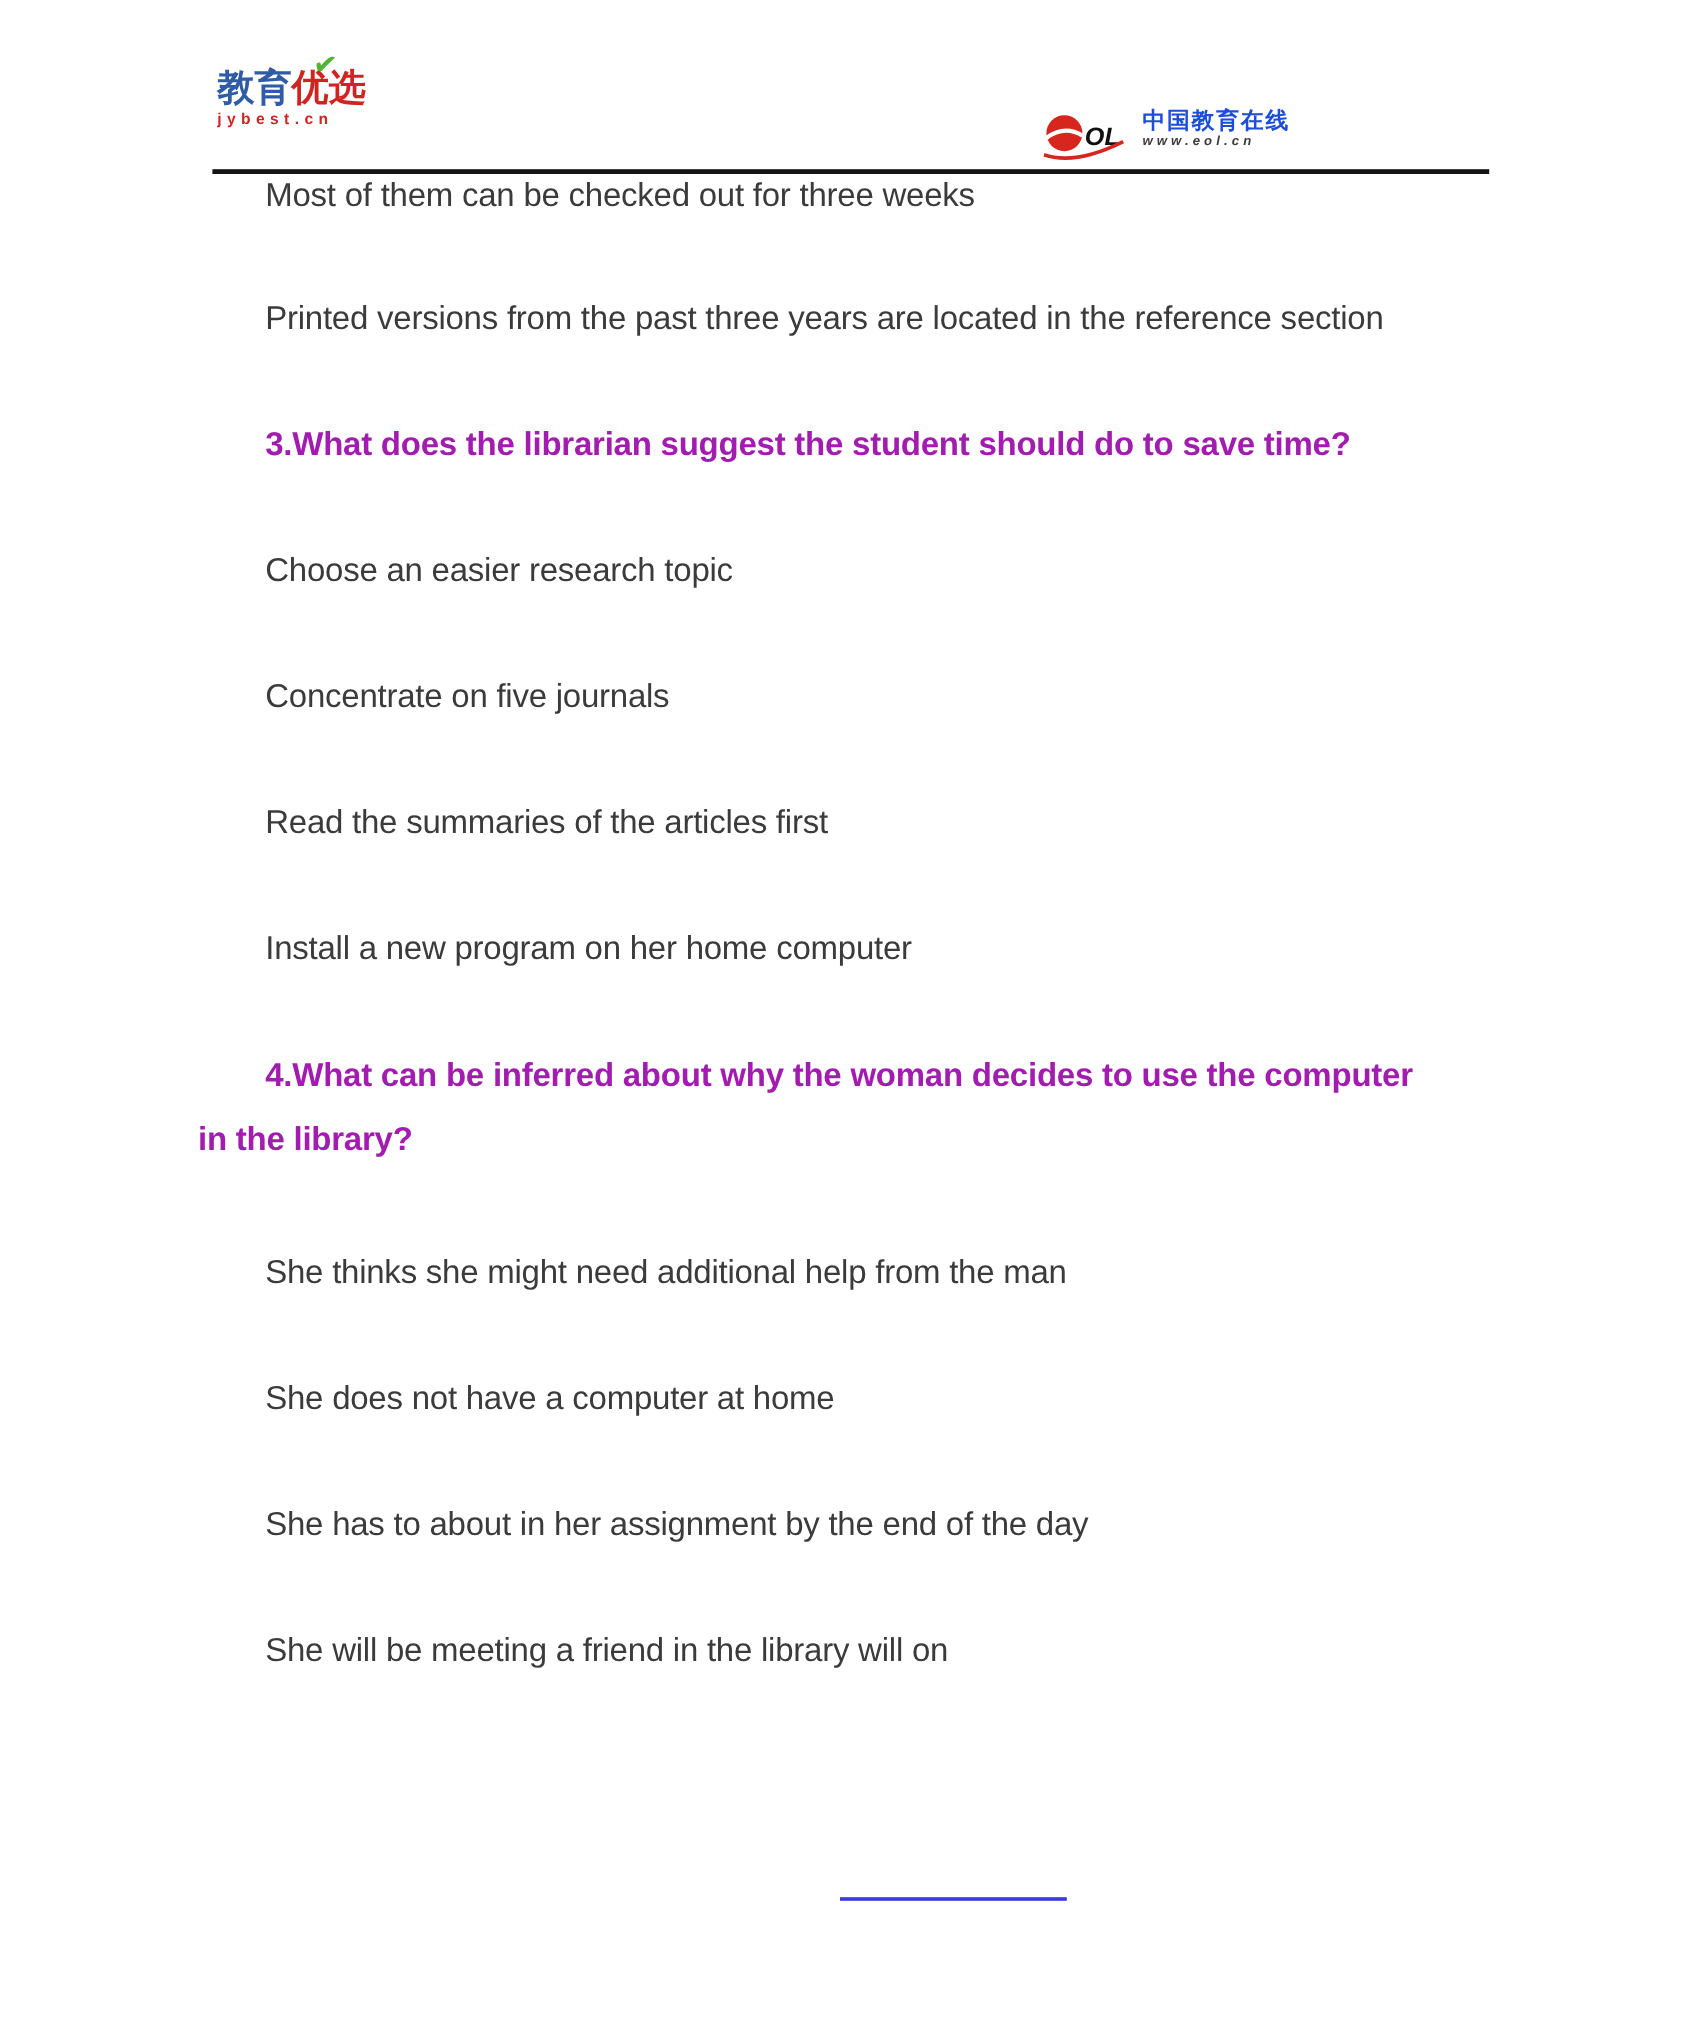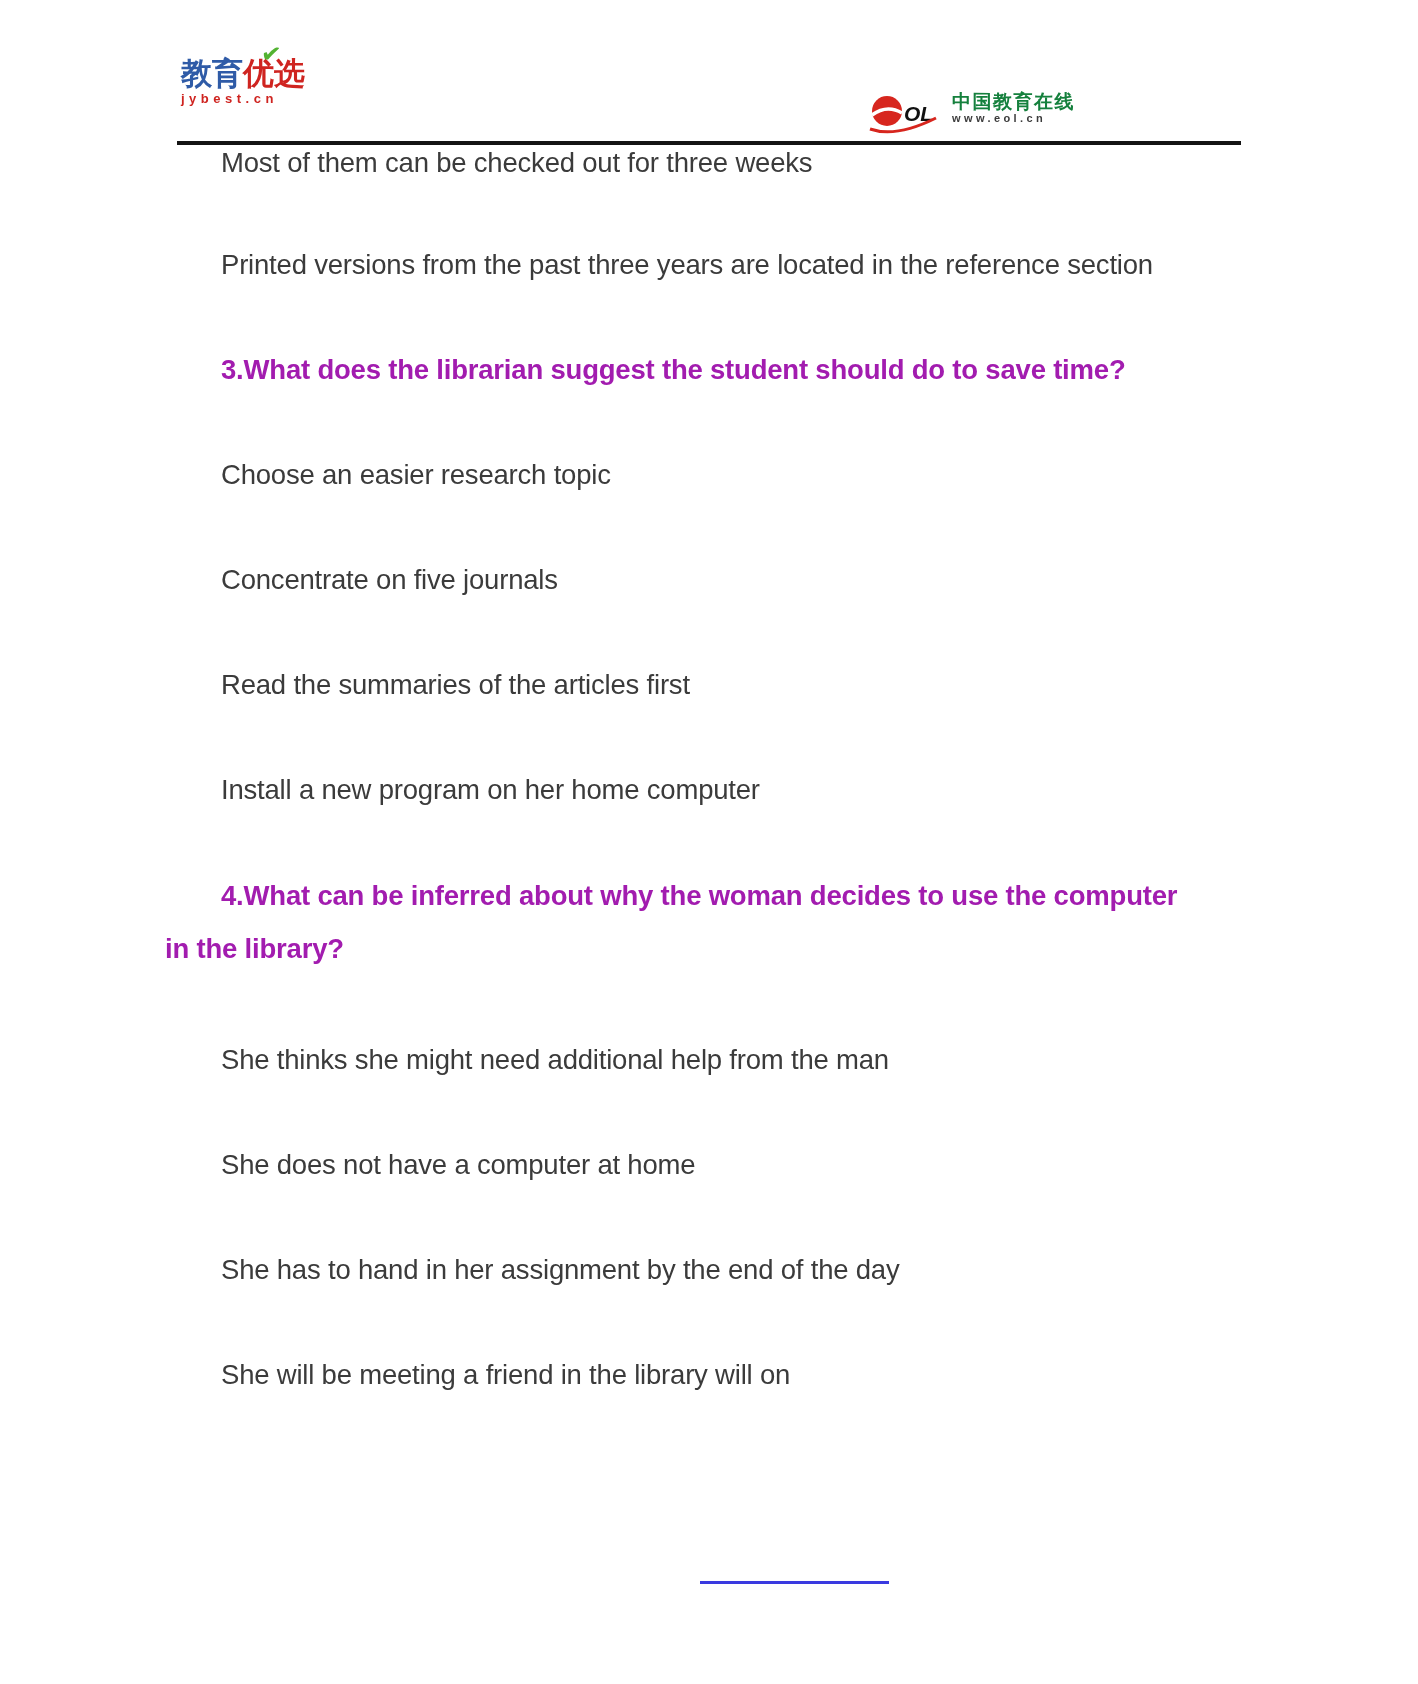--- a/index.html
+++ b/index.html
@@ -36,26 +36,26 @@
   }
 
   .logo-right{
     position:absolute; left:868px; top:92px;
     display:flex; align-items:flex-start; gap:6px;
   }
   .eol-mark{display:block;}
   .eol-mark text{font-family:"Liberation Sans", sans-serif;}
   .eol-text{line-height:1;}
   .eol-name{
-    color:#15803d; font-size:19px; font-weight:bold; letter-spacing:1.5px;
+    color:#1d4ed8; font-size:19px; font-weight:bold; letter-spacing:1.5px;
     font-family:"DejaVu Sans", sans-serif;
   }
   .eol-url{
     margin-top:2px;
-    color:#3c3c3c; font-size:11px; font-weight:bold; letter-spacing:3.4px;
+    color:#3c3c3c; font-size:11px; font-weight:bold; letter-spacing:3.4px;font-style:italic;
   }
 
   .rule{
     position:absolute; left:177px; top:141px;
     width:1064px; height:4px;
     background:#141414;
   }
 
   
   .t{
@@ -104,18 +104,18 @@
   <p class="t" style="top:136px">Most of them can be checked out for three weeks</p>
   <p class="t" style="top:238px">Printed versions from the past three years are located in the reference section</p>
   <p class="t b" style="top:343px">3.What does the librarian suggest the student should do to save time?</p>
   <p class="t" style="top:448px">Choose an easier research topic</p>
   <p class="t" style="top:553px">Concentrate on five journals</p>
   <p class="t" style="top:763px">Install a new program on her home computer</p>
   <p class="t" style="top:658px">Read the summaries of the articles first</p>
   <p class="t b" style="top:869px"><span>4.What can be inferred about why the woman decides to use the computer</span><br><span>in the library?</span></p>
   <p class="t" style="top:1138px">She does not have a computer at home</p>
   <p class="t" style="top:1033px">She thinks she might need additional help from the man</p>
-  <p class="t" style="top:1243px">She has to hand in her assignment by the end of the day</p>
+  <p class="t" style="top:1243px">She has to about in her assignment by the end of the day</p>
   <p class="t" style="top:1348px">She will be meeting a friend in the library will on</p>
 
   <div class="blank"></div>
 
 </div>
 
 </body></html>

